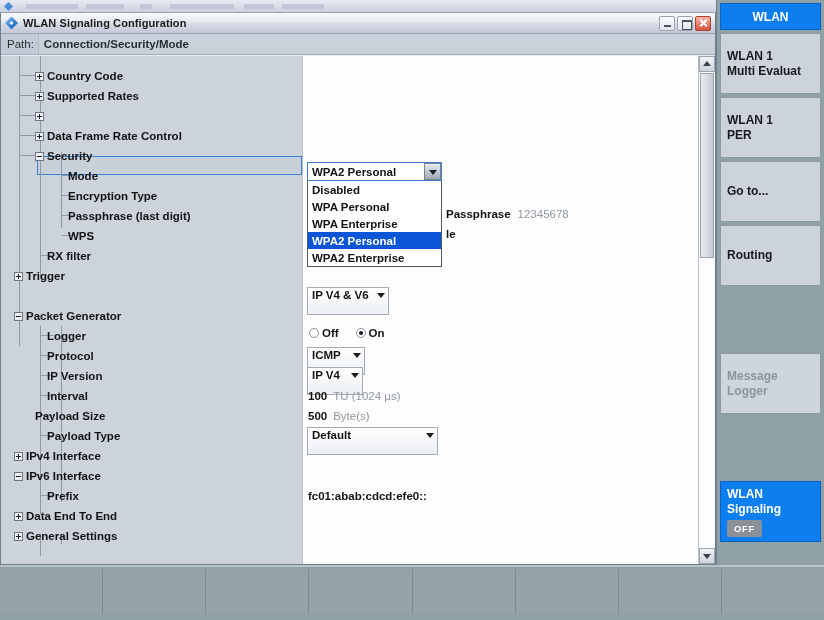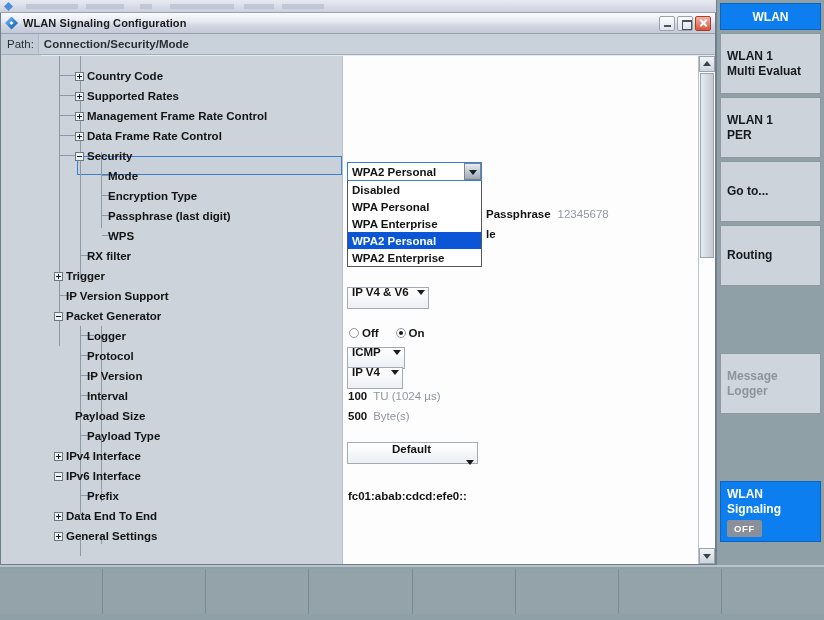--- a/index.html
+++ b/index.html
@@ -106,21 +106,20 @@
     flex: 1; display:flex; align-items:center; padding-left: 5px;
     background: #c9d1da; border-left: 1px solid #b0b9c3;
     color: #2a2f36; white-space: nowrap; font-weight: bold;
   }
 
   
   .content {
     flex: 1; display: flex; position: relative; overflow: hidden;
     background: #ccd3db;
     border-top: 1px solid #e6ebf0;
-    margin-left: 40px;
   }
   .tree-col {
     width: 301px; min-width: 301px; position: relative;
     background: #ccd3db; padding-top: 5px;
   }
   .val-col {
     flex: 1; position: relative; background: #fdfdfd; padding-top: 5px;
     border-left: 1px solid #b8c0c9;
   }
 
@@ -164,21 +163,21 @@
     position: absolute; height: 20px; display: flex; align-items: center;
     font-size: 11.5px; white-space: nowrap;
   }
   .vnum { font-weight: bold; color:#131313; }
   .vunit { color:#9097a0; margin-left:6px; font-weight: normal; }
   .vtext { font-weight: bold; color:#131313; }
   .vplain { color:#9097a0; }
 
   
   .combo {
-    height: 22px; border: 1px solid #a2abb5;
+    height: 28px; border: 1px solid #a2abb5;
     background: linear-gradient(to bottom,#ffffff,#eceff3);
     display: inline-flex; align-items: center; padding: 0 1px 12px 4px;
     font-size: 11.5px; font-weight: bold; color:#131313;
   }
   .combo .cv { padding-right: 5px; }
   .combo .arrow {
     width: 13px; height: 14px; margin-left: auto; position: relative; flex:none;
   }
   .combo .arrow::after {
     content:""; position:absolute; left:50%; top:50%; margin-left:-4px; margin-top:-2px;
@@ -357,21 +356,20 @@
 
         <div class="titem" style="top:30px; padding-left:34px;">
           <div class="hline" style="left:19px; top:9px; width:15px;"></div>
           <span class="expander plus"></span>
           <span class="lbl">Supported Rates</span>
         </div>
 
         <div class="titem" style="top:50px; padding-left:34px;">
           <div class="hline" style="left:19px; top:9px; width:15px;"></div>
           <span class="expander plus"></span>
-          <span class="lbl">Management Frame Rate Control</span>
         </div>
 
         <div class="titem" style="top:70px; padding-left:34px;">
           <div class="hline" style="left:19px; top:9px; width:15px;"></div>
           <span class="expander plus"></span>
           <span class="lbl">Data Frame Rate Control</span>
         </div>
 
         <div class="titem" style="top:90px; padding-left:34px;">
           <div class="hline" style="left:19px; top:9px; width:15px;"></div>
@@ -407,25 +405,20 @@
           <div class="hline" style="left:40px; top:9px; width:13px;"></div>
           <span class="leafdash"></span>
           <span class="lbl">RX filter</span>
         </div>
 
         <div class="titem" style="top:210px; padding-left:13px;">
           <span class="expander plus"></span>
           <span class="lbl">Trigger</span>
         </div>
 
-        <div class="titem" style="top:230px; padding-left:13px;">
-          <div class="hline" style="left:19px; top:9px; width:12px;"></div>
-          <span class="leafdash"></span>
-          <span class="lbl">IP Version Support</span>
-        </div>
 
         <div class="titem" style="top:250px; padding-left:13px;">
           <span class="expander"></span>
           <span class="lbl">Packet Generator</span>
         </div>
 
         <div class="titem" style="top:270px; padding-left:34px;">
           <div class="hline" style="left:40px; top:9px; width:13px;"></div>
           <span class="leafdash"></span>
           <span class="lbl">Logger</span>
@@ -528,21 +521,21 @@
         <div class="vcell" style="left:5px; top:330px;">
           <span class="vnum">100</span>
           <span class="vunit">TU (1024 µs)</span>
         </div>
 
         <div class="vcell" style="left:5px; top:350px;">
           <span class="vnum">500</span>
           <span class="vunit">Byte(s)</span>
         </div>
 
-        <div class="combo" style="position:absolute; left:4px; top:386px; width:131px;flex-direction:column;">
+        <div class="combo" style="position:absolute; left:4px; top:371px; width:131px;">
           <span class="cv">Default</span>
           <span class="arrow"></span>
         </div>
 
         <div class="vcell" style="left:5px; top:430px;">
           <span class="vtext">fc01:abab:cdcd:efe0::</span>
         </div>
 
         <div class="combo-open" style="left:4px; top:106px; width:135px;">
           <div class="head">

